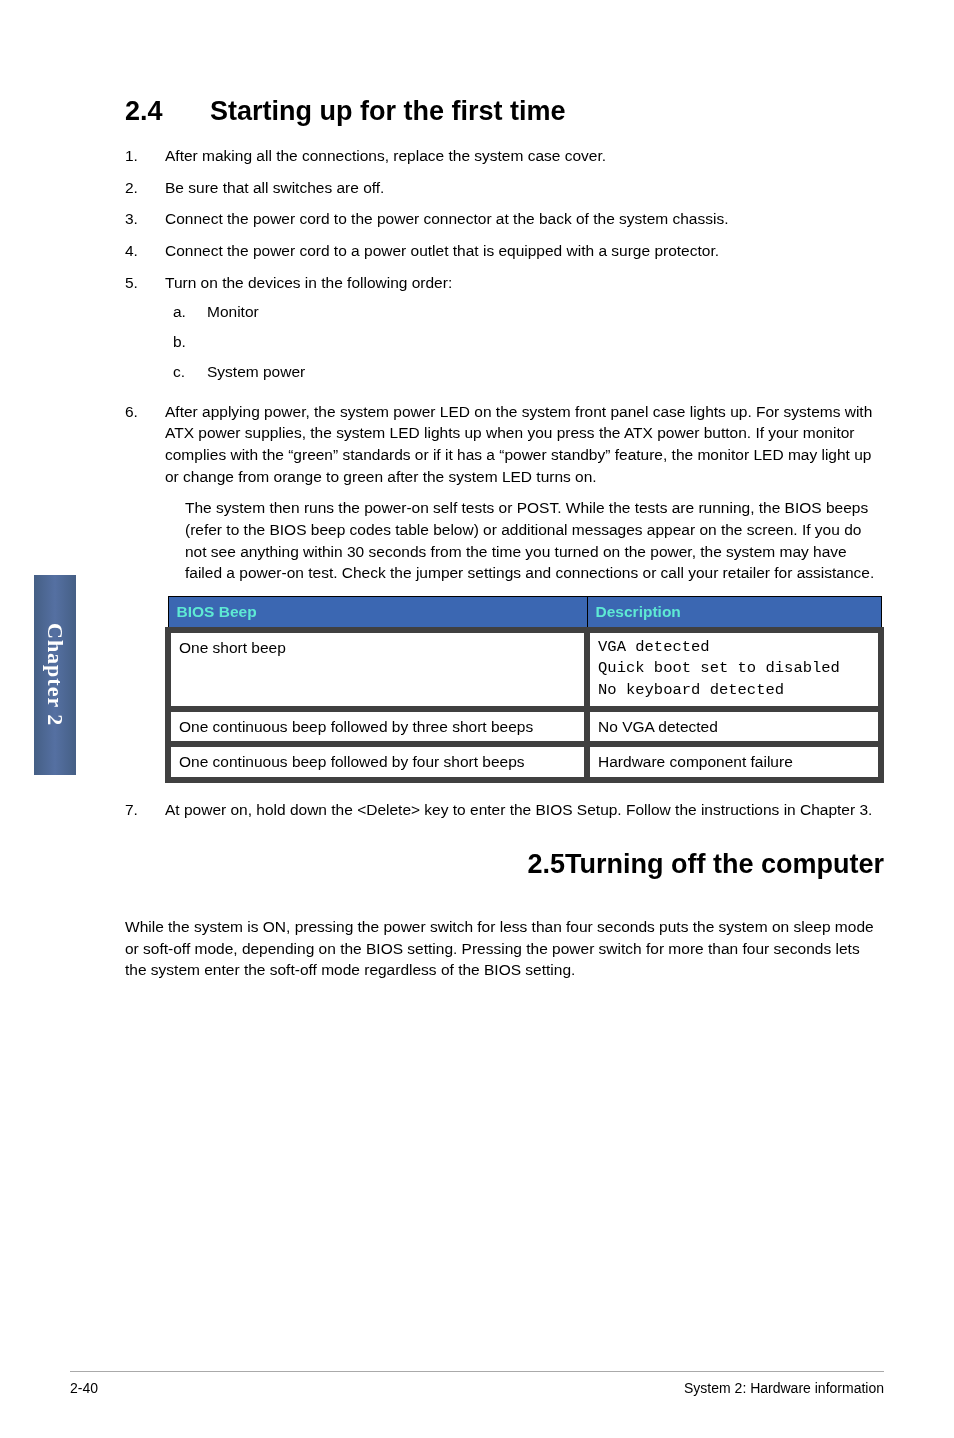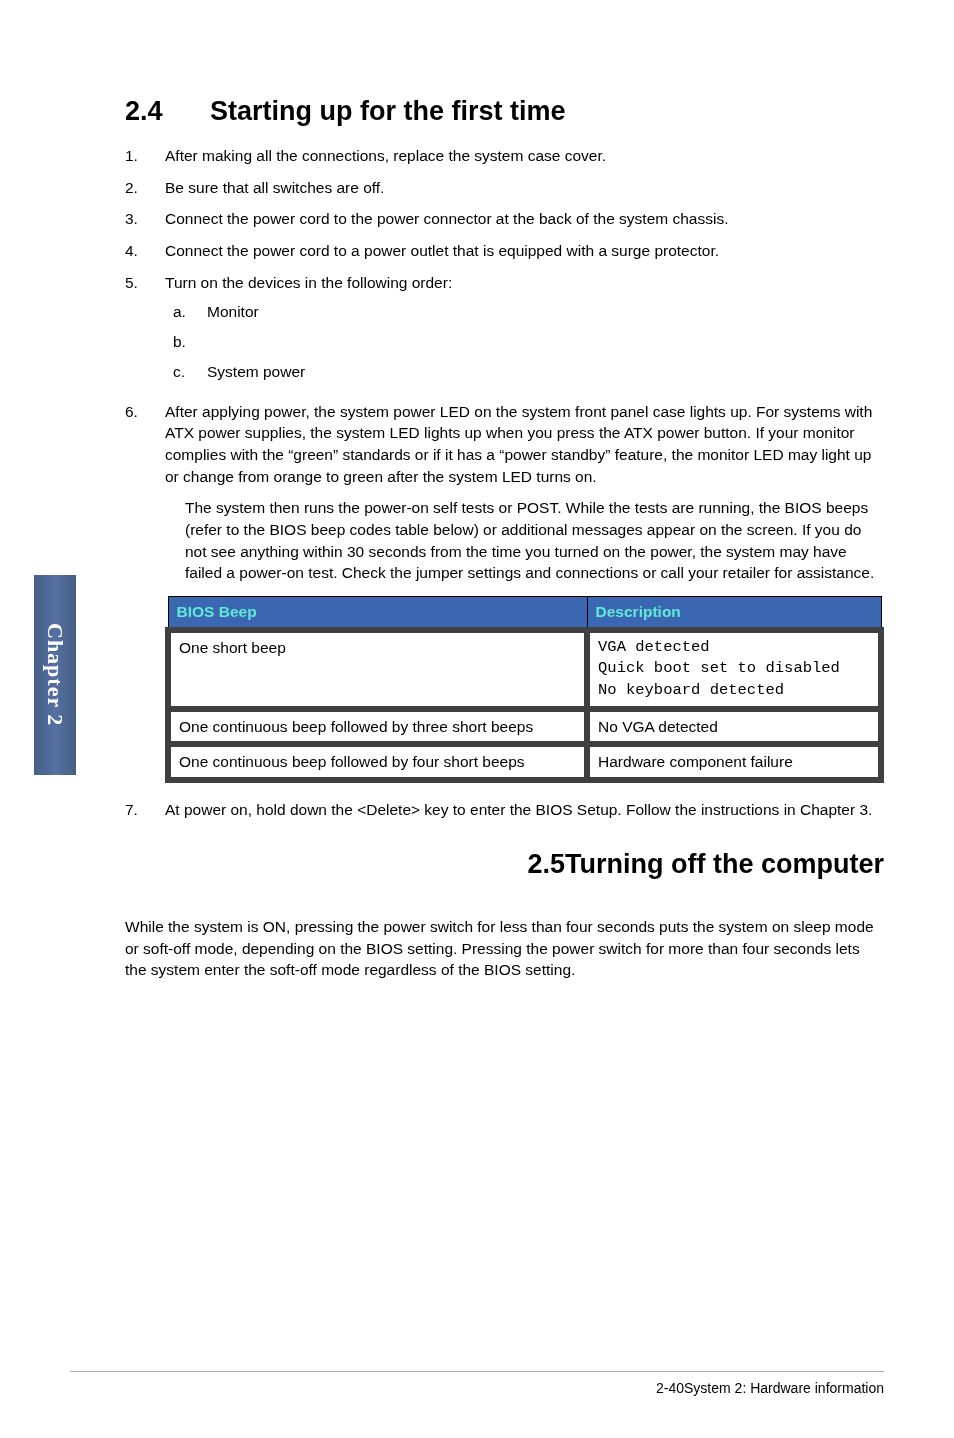--- a/index.html
+++ b/index.html
@@ -107,21 +107,21 @@
     margin-top: 36px;
   }
   .footer {
     position: absolute;
     bottom: 42px;
     left: 70px;
     right: 70px;
     border-top: 1px solid #aaa;
     padding-top: 8px;
     display: flex;
-    justify-content: flex-end;
+    justify-content: space-between;
     font-size: 14px;
   }
   .footer .pnum { }
   .footer .chap { }
   .sec25 { margin-top: 28px; text-align: right; }
 </style>
 </head>
 <body>
 
 <div class="side-tab">

